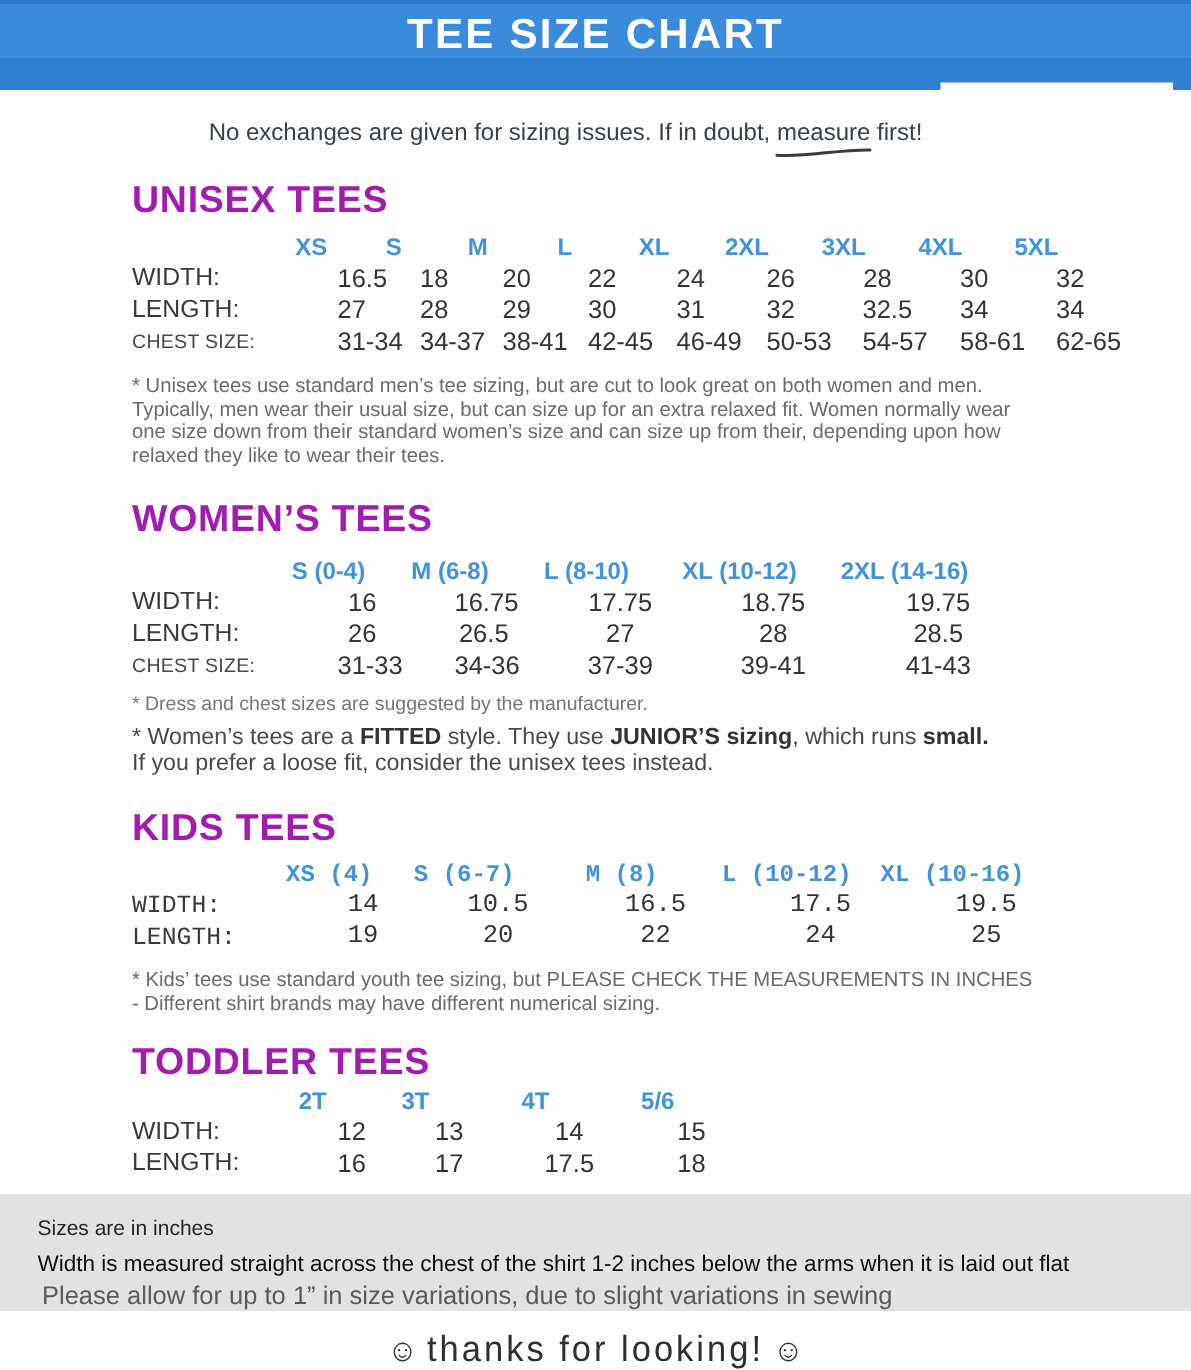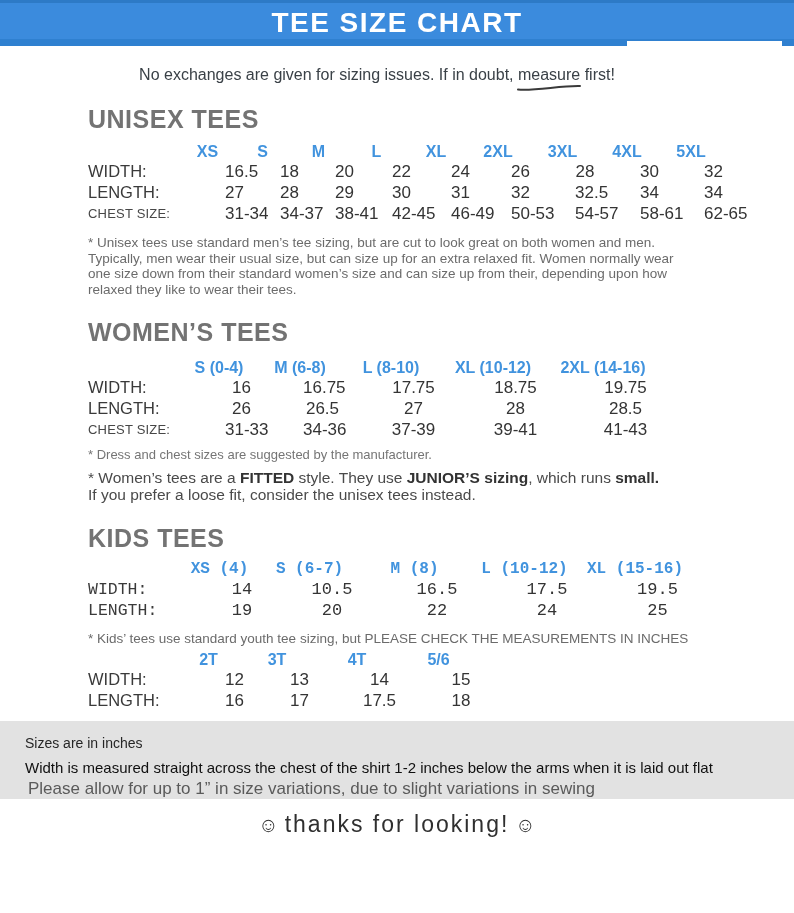--- a/index.html
+++ b/index.html
@@ -1,33 +1,33 @@
 <!DOCTYPE html>
 <html><head>
 <meta charset="utf-8">
 <style>
   * { margin:0; padding:0; box-sizing:border-box; }
   body { font-family:"Liberation Sans", sans-serif; background:#ffffff; }
   .page { position:relative; width:794px; height:913px; background:#ffffff; overflow:hidden; }
 
   
-  .header { position:relative; height:46px;
+  .header { position:relative; height:60px;
     background:linear-gradient(#2d7ac6 0px,#2d7ac6 3px,#3b8bdd 3px,#3b8bdd 39px,#2f80d0 39px,#2f80d0 46px);
     text-align:center; }
   .header .title { color:#ffffff; font-weight:bold; font-size:28px; letter-spacing:1.5px; line-height:45px; }
   .header .notch { position:absolute; right:12px; bottom:0; width:155px; height:5px; background:#ffffff; }
 
   
   .notice { margin-top:20px; text-align:center; font-size:16px; color:#3a4147; transform:translateX(-20px); }
   .notice .measure-word { position:relative; display:inline-block; }
   .notice .measure-word svg { position:absolute; left:-2px; bottom:-8px; }
 
   .content { padding-left:88px; padding-right:24px; }
 
-  h2.sec { font-size:25px; font-weight:bold; color:#737373; letter-spacing:0.5px; line-height:27px; }
+  h2.sec { font-size:25px; font-weight:bold; color:#a21caf; letter-spacing:0.5px; line-height:27px; }
   .h-unisex { margin-top:22px; }
   .h-womens { margin-top:22px; position:relative; display:flex; align-items:flex-end; }
   .h-kids   { margin-top:22px; }
   .h-toddler{ margin-top:18px; }
 
   .annotation-wrap { position:relative; margin-left:10px; }
   .annotation-wrap svg.arrow { position:absolute; left:-14px; top:-24px; }
   .junior { font-size:22px; font-style:italic; color:#61a9e4; letter-spacing:0.5px; line-height:26px; white-space:nowrap; }
 
   .tbl { display:grid; }
@@ -170,41 +170,43 @@
     </div>
 
     <h2 class="sec h-kids">KIDS TEES</h2>
 
     <div class="tbl k-tbl">
       <span></span>
       <span class="ch">XS (4)</span>
       <span class="ch">S (6-7)</span>
       <span class="ch">M (8)</span>
       <span class="ch">L (10-12)</span>
-      <span class="ch">XL (15-16)</span>
+      <span class="ch">XL (10-16)</span>
 
       <span class="lbl">WIDTH:</span>
       <span class="val">14</span>
       <span class="val">10.5</span>
       <span class="val">16.5</span>
       <span class="val">17.5</span>
       <span class="val">19.5</span>
 
       <span class="lbl">LENGTH:</span>
       <span class="val">19</span>
       <span class="val">20</span>
       <span class="val">22</span>
       <span class="val">24</span>
       <span class="val">25</span>
     </div>
 
     <div class="k-note">
       <div>* Kids’ tees use standard youth tee sizing, but PLEASE CHECK THE MEASUREMENTS IN INCHES</div>
-    </div>
-
+      <div>- Different shirt brands may have different numerical sizing.</div>
+    </div>
+
+    <h2 class="sec h-toddler">TODDLER TEES</h2>
 
     <div class="tbl t-tbl">
       <span></span>
       <span class="ch">2T</span>
       <span class="ch">3T</span>
       <span class="ch">4T</span>
       <span class="ch">5/6</span>
 
       <span class="lbl">WIDTH:</span>
       <span class="val">12</span>

